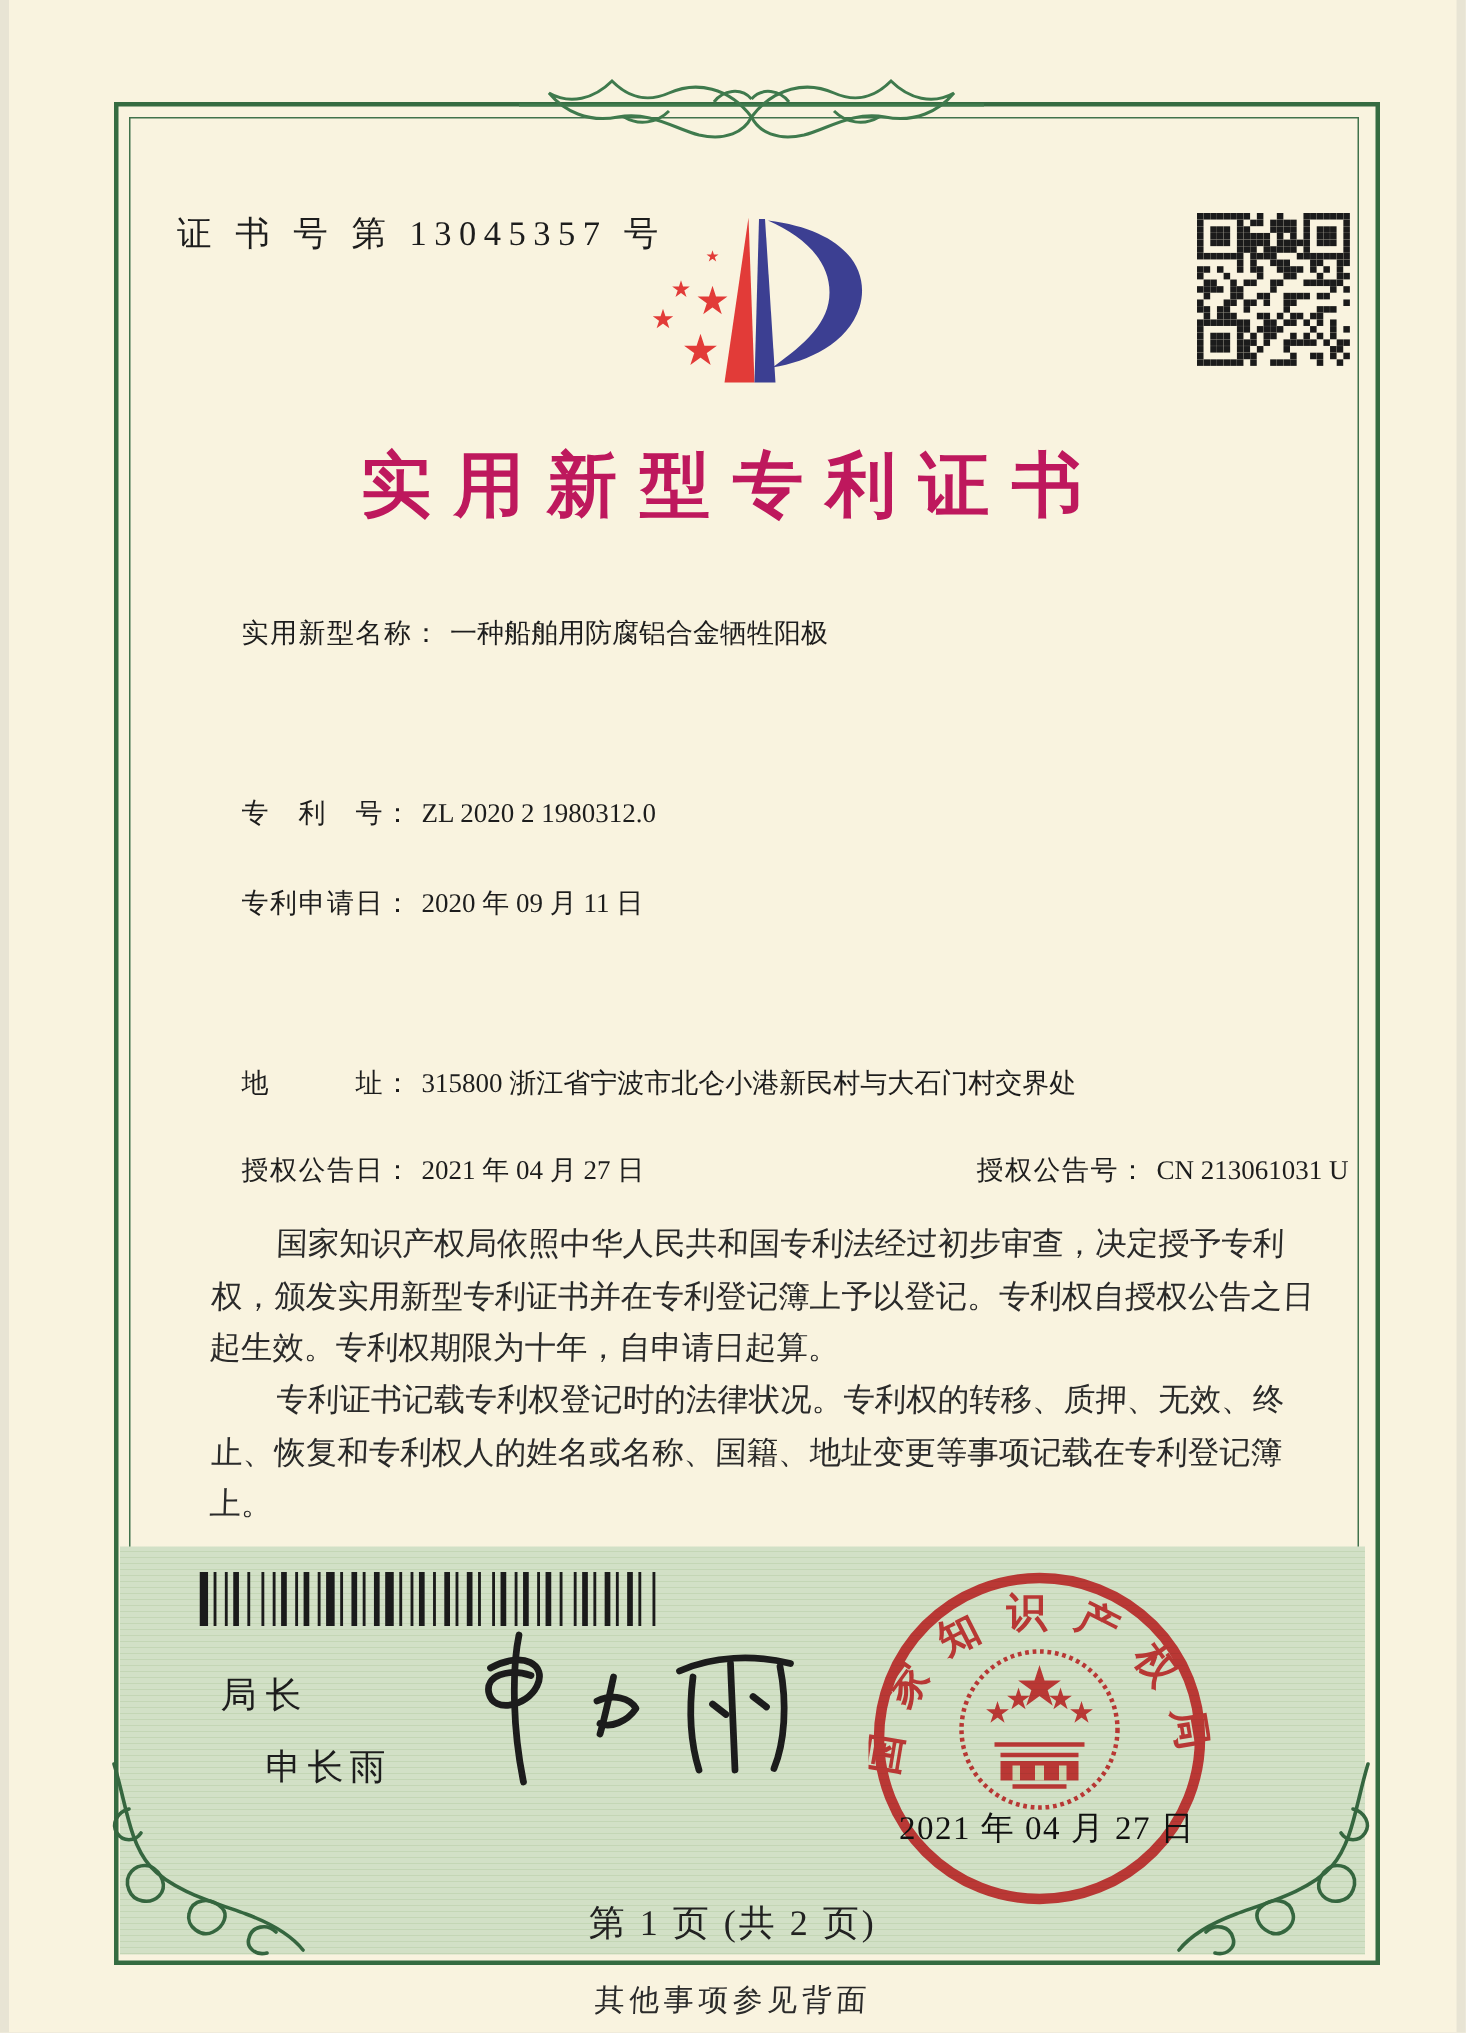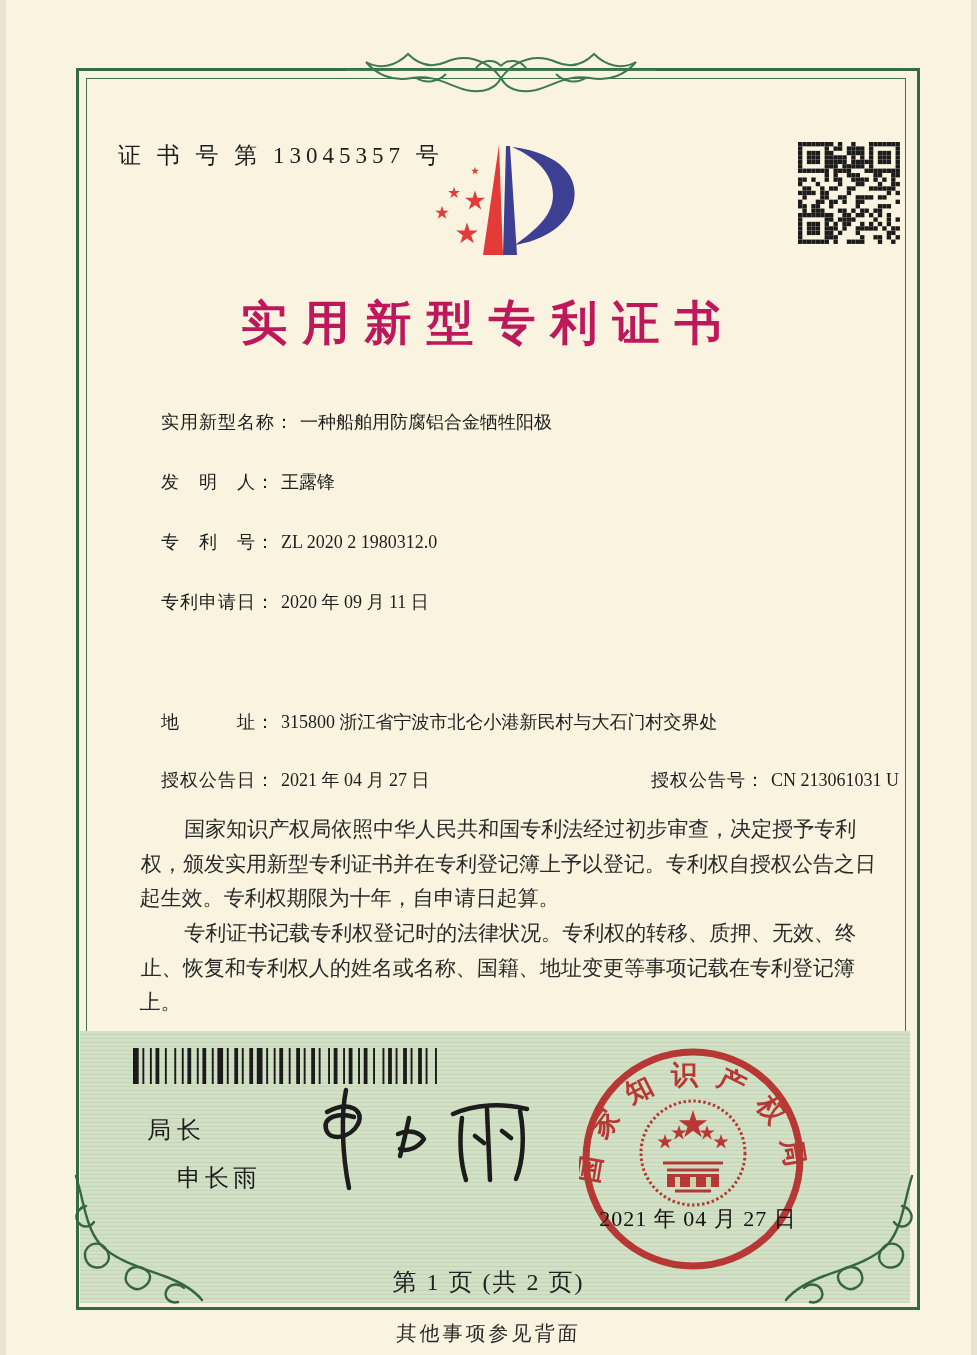--- a/index.html
+++ b/index.html
@@ -379,23 +379,20 @@
         <rect x="79.83" y="97.57" width="4.35" height="4.35"></rect>
         <rect x="93.13" y="97.57" width="4.35" height="4.35"></rect>
       </g>
   </svg>
 
   <div class="title">实用新型专利证书</div>
 
   <div class="field" style="top:410px;">
     <span class="lbl">实用新型名称：</span><span class="val">一种船舶用防腐铝合金牺牲阳极</span>
   </div>
-  <div class="field" style="top:470px;">
-    <span class="lbl">发　明　人：</span><span class="val">王露锋</span>
-  </div>
   <div class="field" style="top:530px;">
     <span class="lbl">专　利　号：</span><span class="val">ZL 2020 2 1980312.0</span>
   </div>
   <div class="field" style="top:590px;">
     <span class="lbl">专利申请日：</span><span class="val">2020 年 09 月 11 日</span>
   </div>
   <div class="field" style="top:710px;">
     <span class="lbl">地　　　址：</span><span class="val">315800  浙江省宁波市北仑小港新民村与大石门村交界处</span>
   </div>
   <div class="field" style="top:768px;width:760px;">

